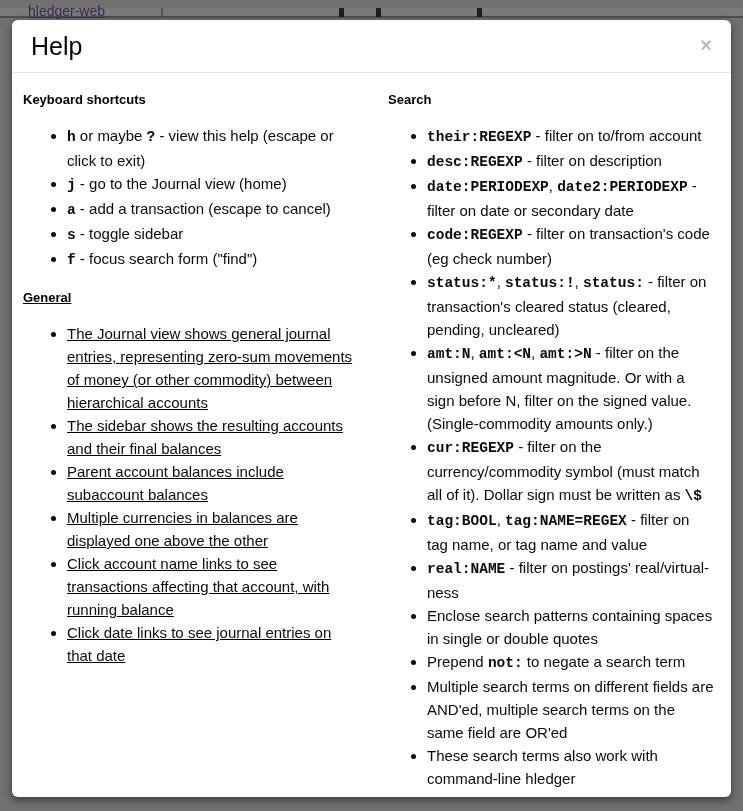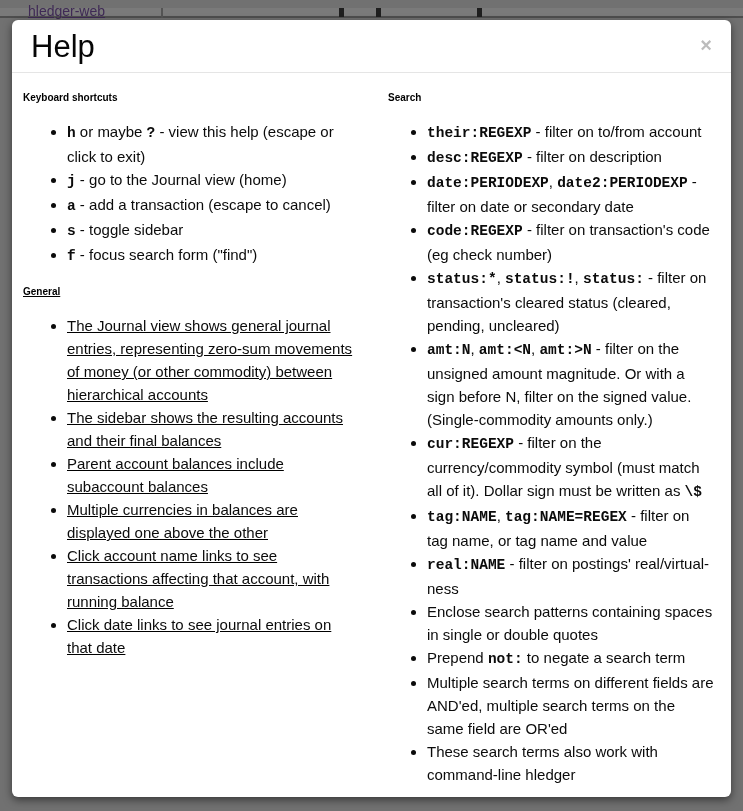--- a/index.html
+++ b/index.html
@@ -40,21 +40,21 @@
     border-radius: 6px;
     box-shadow: 0 3px 9px rgba(0,0,0,0.5);
     overflow: hidden;
   }
   .modal-header {
     padding: 12px 19px 11px 19px;
     border-bottom: 1px solid #e5e5e5;
   }
   .modal-title {
     margin: 0;
-    font-size: 31px;
+    font-size: 25px;
     font-weight: normal;
     color: #060606;
     line-height: 29px;
   }
   .close-btn {
     float: right;
     font-size: 20px;
     font-weight: bold;
     line-height: 1;
     color: #bcbcbc;
@@ -67,21 +67,21 @@
     display: flex;
     align-items: flex-start;
     padding-top: 19px;
   }
   .col { }
   .col-left  { width: 360px; padding: 0 8px 0 11px; }
   .col-right { flex: 1; padding: 0 13px 0 16px; }
 
   .section-heading {
     margin: 0 0 17px 0;
-    font-size: 10px;
+    font-size: 13px;
     font-weight: bold;
     color: #000000;
   }
   .help-section + .help-section { margin-top: 18px; text-decoration: underline; }
 
   .help-section ul {
     margin: 4px;
     padding: 0 0 0 40px;
   }
   .col-right .help-section ul { padding-left: 35px; }
@@ -143,21 +143,21 @@
         <div class="help-section">
           <h4 class="section-heading">Search</h4>
           <ul>
             <li><code>their:REGEXP</code> - filter on to/from account</li>
             <li><code>desc:REGEXP</code> - filter on description</li>
             <li><code>date:PERIODEXP</code>, <code>date2:PERIODEXP</code> - filter on date or secondary date</li>
             <li><code>code:REGEXP</code> - filter on transaction's code (eg check number)</li>
             <li><code>status:*</code>, <code>status:!</code>, <code>status:</code> - filter on transaction's cleared status (cleared, pending, uncleared)</li>
             <li><code>amt:N</code>, <code>amt:&lt;N</code>, <code>amt:&gt;N</code> - filter on the unsigned amount magnitude. Or with a sign before N, filter on the signed value. (Single-commodity amounts only.)</li>
             <li><code>cur:REGEXP</code> - filter on the currency/commodity symbol (must match all of it). Dollar sign must be written as <code>\$</code></li>
-            <li><code>tag:NAME</code>, <code>tag:NAME=REGEX</code> - filter on tag name, or tag name and value</li>
+            <li><code>tag:BOOL</code>, <code>tag:NAME=REGEX</code> - filter on tag name, or tag name and value</li>
             <li><code>real:NAME</code> - filter on postings' real/virtual-ness</li>
             <li>Enclose search patterns containing spaces in single or double quotes</li>
             <li>Prepend <code>not:</code> to negate a search term</li>
             <li>Multiple search terms on different fields are AND'ed, multiple search terms on the same field are OR'ed</li>
             <li>These search terms also work with command-line hledger</li>
           </ul>
         </div>
       </div>
   </div>
 </div>

